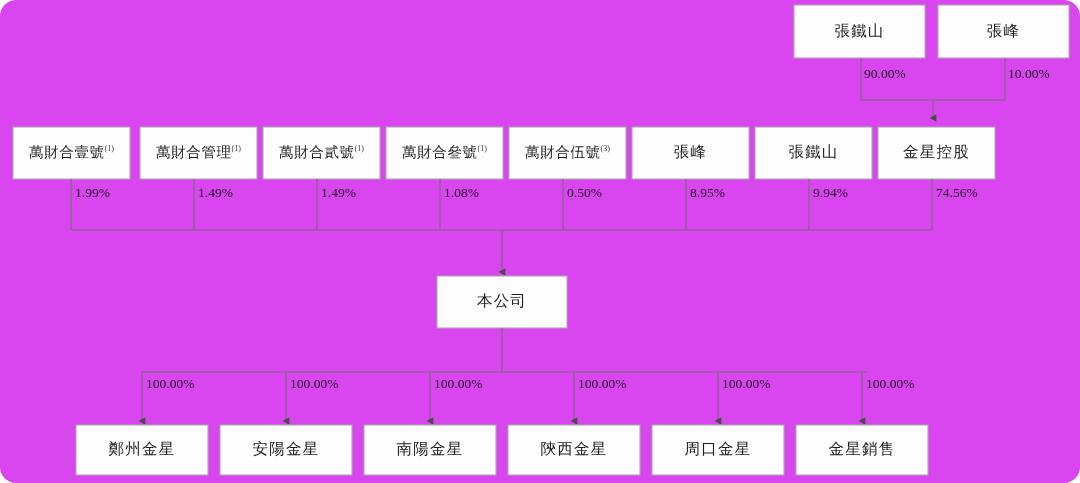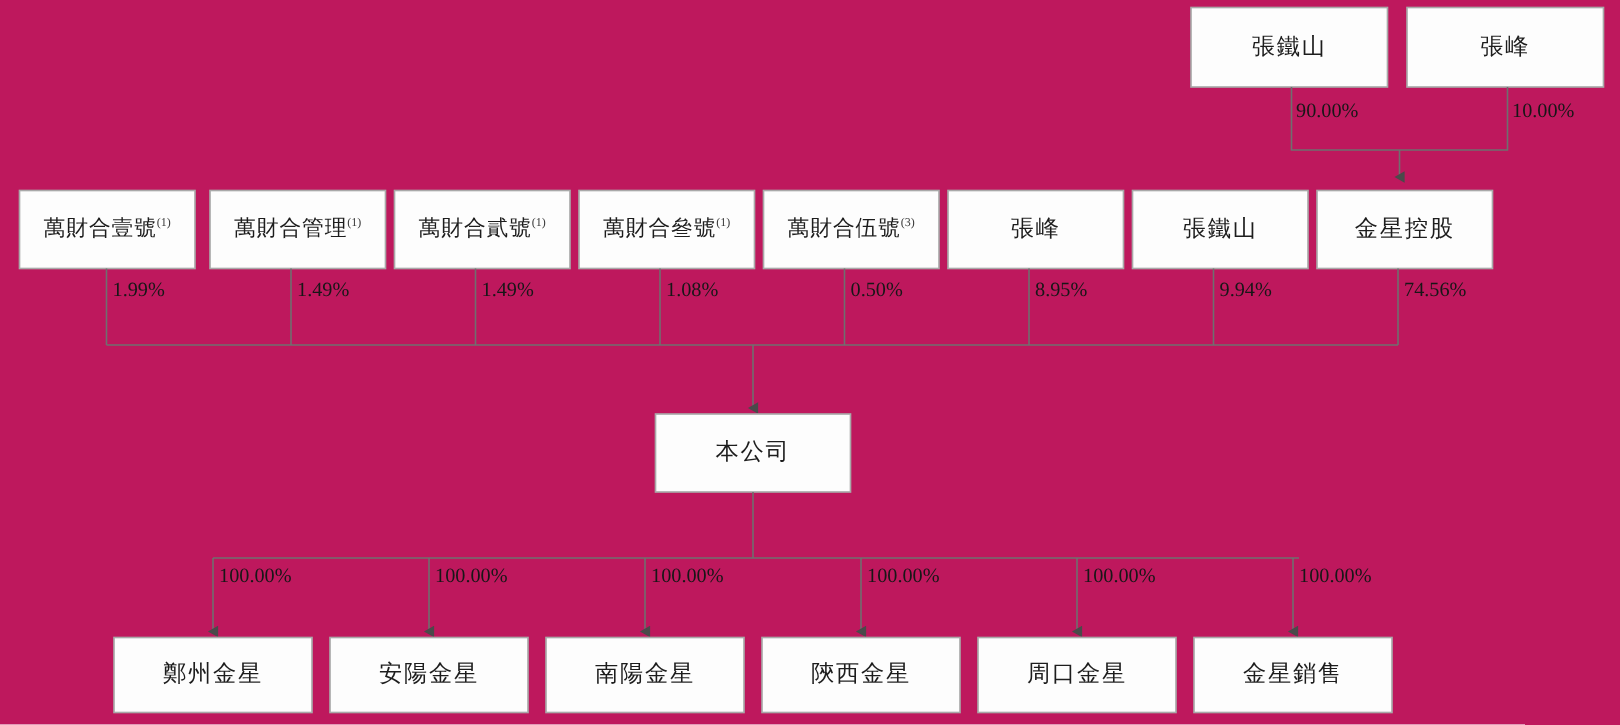--- a/index.html
+++ b/index.html
@@ -7,22 +7,23 @@
     padding: 0;
     background: #ffffff;
   }
   body {
     font-family: "Liberation Serif", "DejaVu Serif", serif;
   }
   #chart-root {
     position: relative;
     width: 1080px;
     height: 483px;
-    background: #be185d;
+    background: #d946ef;
     overflow: hidden;
+    border-radius: 16px;
   }
   svg.diagram {
     position: absolute;
     left: 0;
     top: 0;
     width: 1080px;
     height: 483px;
   }
   .node-box {
     fill: #fdfdfd;

